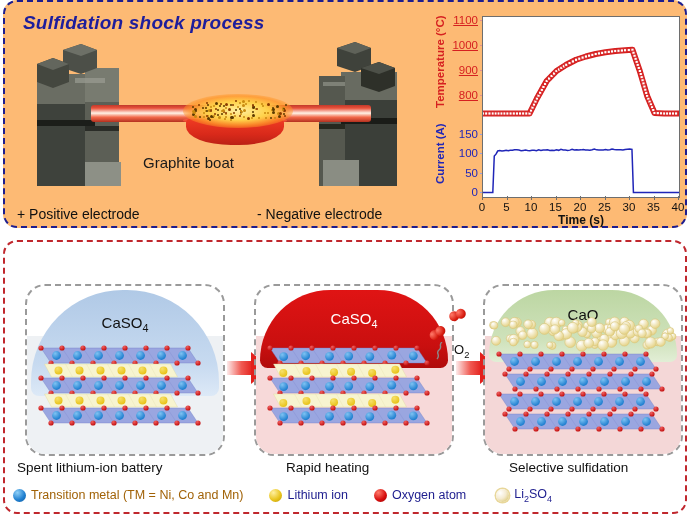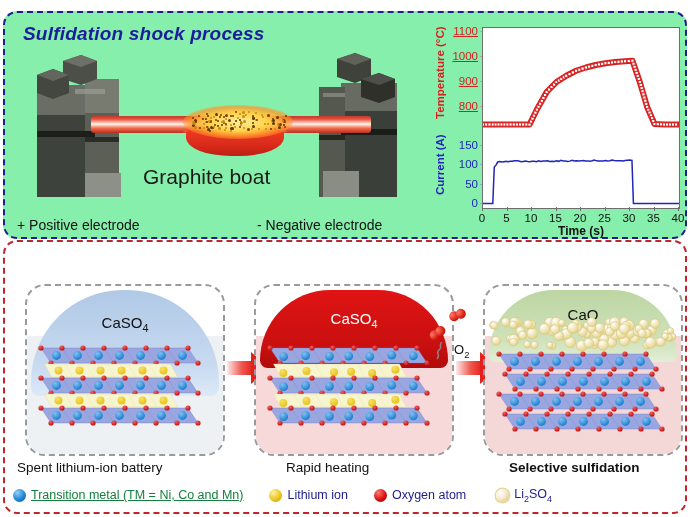--- a/index.html
+++ b/index.html
@@ -1,26 +1,26 @@
 <!DOCTYPE html>
 <html><head>
 <meta charset="utf-8">
 <style>
   html,body{margin:0;padding:0;background:#fff;}
   body{width:690px;height:517px;font-family:"Liberation Sans",sans-serif;position:relative;overflow:hidden;}
 
   
-  #top-panel{position:absolute;left:3px;top:11px;width:684px;height:228px;
-    border:2px dashed #1d1d8e;border-radius:14px;box-sizing:border-box;background:#86efac;}
+  #top-panel{position:absolute;left:3px;top:0;width:684px;height:228px;
+    border:2px dashed #1d1d8e;border-radius:14px;box-sizing:border-box;background:#fdba74;}
   #top-title{position:absolute;left:18px;top:10px;font-size:19px;font-style:italic;font-weight:bold;
     color:#1d1d9c;letter-spacing:.2px;}
 
   
   #photo{position:absolute;left:18px;top:40px;width:405px;height:160px;}
-  .graphiteLabel{position:absolute;left:120px;top:112px;font-size:21px;color:#1a1a1a;}
+  .graphiteLabel{position:absolute;left:120px;top:112px;font-size:15px;color:#1a1a1a;}
   #bar{position:absolute;left:68px;top:63px;width:280px;height:17px;border-radius:3px;
     background:linear-gradient(to bottom,#c0392b 0%,#e8503a 18%,#fff2e6 48%,#f2694a 72%,#b4301f 100%);}
   #glow{position:absolute;left:160px;top:52px;width:110px;height:34px;border-radius:50%;
     background:radial-gradient(ellipse at 50% 50%, #ffef9f 0%, #ffd24a 38%, rgba(255,150,40,.75) 62%, rgba(230,80,20,0) 82%);}
   #speckles{position:absolute;left:168px;top:58px;width:96px;height:20px;}
   .spk{position:absolute;width:2px;height:2px;border-radius:50%;background:#7a4a00;}
   #boat{position:absolute;left:163px;top:77px;width:98px;height:26px;
     background:linear-gradient(to bottom,#ef3b23,#d8291a 60%,#bb2115);
     border-radius:4px 4px 46% 46%/4px 4px 70% 70%;}
   #boatTop{position:absolute;left:160px;top:74px;width:104px;height:9px;border-radius:50%;
@@ -58,21 +58,21 @@
     border:2px dashed #9a9a9a;border-radius:20px;box-sizing:border-box;overflow:hidden;}
   #stage1{left:20px;} #stage2{left:249px;} #stage3{left:478px;}
 
   .dome{position:absolute;left:4px;top:4px;width:188px;height:106px;
     border-radius:92px 92px 8px 8px;}
   .domeLabel{position:absolute;left:0;width:100%;top:28px;text-align:center;
     font-size:15px;font-weight:normal;}
   .lower{position:absolute;left:0;bottom:0;width:100%;height:118px;}
 
   .stageCaption{position:absolute;top:218px;font-size:13.5px;color:#111;white-space:nowrap;}
-  #cap1{left:12px;} #cap2{left:281px;} #cap3{left:504px;font-weight:bold;}
+  #cap1{left:12px;} #cap2{left:281px;} #cap3{left:504px;}
 
   .arrow{position:absolute;top:110px;width:43px;height:32px;}
   #arrow1{left:222px;} #arrow2{left:451px;}
   .arrowShaft{position:absolute;left:0;top:9px;width:26px;height:14px;
     background:linear-gradient(to right,#fdeaea,#f05a52 55%,#e3201c);}
   .arrowHead{position:absolute;left:24px;top:0;width:0;height:0;
     border-top:16px solid transparent;border-bottom:16px solid transparent;border-left:19px solid #e3201c;}
 
   #o2group{position:absolute;left:421px;top:308px;width:62px;height:58px;}
   .o2mol{position:absolute;width:17px;height:10px;}
@@ -940,21 +940,21 @@
       </svg>
   </div>
 
   <div class="stageCaption" id="cap1">Spent lithium-ion battery</div>
   <div class="stageCaption" id="cap2">Rapid heating</div>
   <div class="stageCaption" id="cap3">Selective sulfidation</div>
 
   <div id="legend">
       <div class="legItem" style="margin-right: 26px;">
         <div class="legDot" style="background: radial-gradient(circle at 34% 28%, rgb(143, 208, 247), rgb(31, 127, 208) 58%, rgb(15, 90, 156));"></div>
-        <div class="legTxt" style="color: #15803d; text-decoration: underline;">Transition metal (TM = Ni, Co and Mn)</div>
+        <div class="legTxt" style="color: #a16207;">Transition metal (TM = Ni, Co and Mn)</div>
       </div>
       <div class="legItem" style="margin-right: 26px;">
         <div class="legDot" style="background: radial-gradient(circle at 34% 28%, rgb(255, 240, 160), rgb(232, 195, 26) 58%, rgb(184, 150, 10));"></div>
         <div class="legTxt" style="color: rgb(29, 29, 142);">Lithium ion</div>
       </div>
       <div class="legItem" style="margin-right: 30px;">
         <div class="legDot" style="background: radial-gradient(circle at 34% 28%, rgb(255, 122, 106), rgb(214, 13, 13) 58%, rgb(155, 6, 6));"></div>
         <div class="legTxt" style="color: rgb(29, 29, 142);">Oxygen atom</div>
       </div>
       <div class="legItem" style="margin-right: 0px;">

